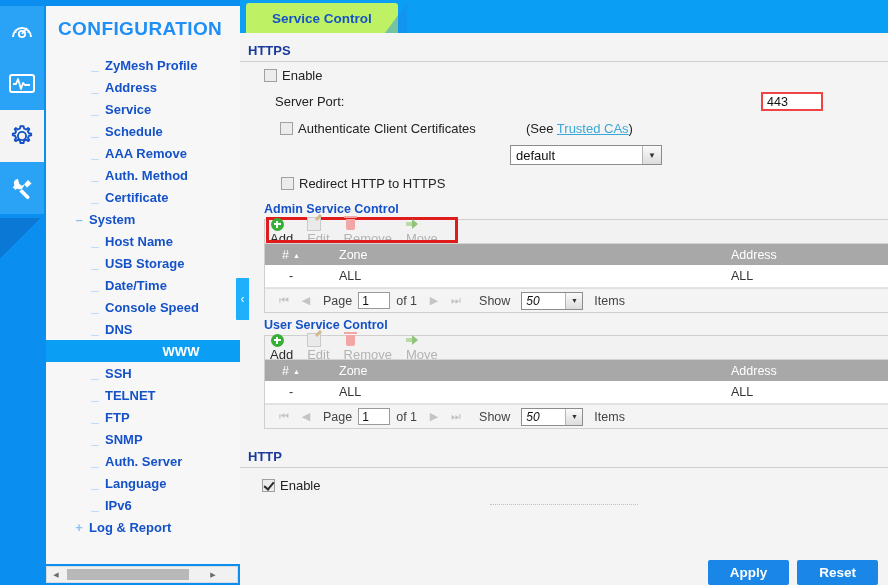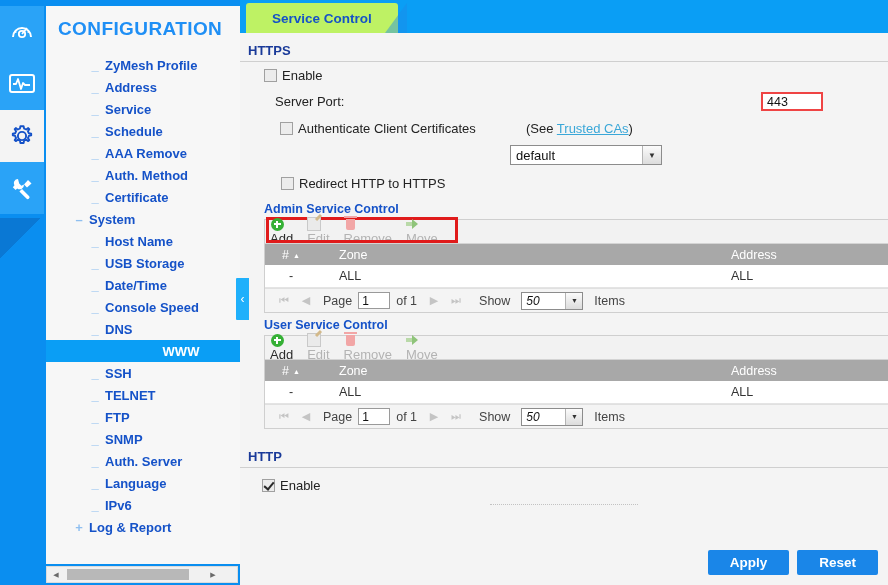--- a/index.html
+++ b/index.html
@@ -488,21 +488,21 @@
     font-size: 7px; color: #333;
   }
 
   .dotted-sep {
     margin: 6px 250px 0 250px;
     border-top: 1px dotted #c2c2c2;
   }
   .btn-bar {
     position: absolute;
     right: 10px;
-    bottom: 10px;
+    bottom: 0;
     display: flex;
     gap: 8px;
   }
   .btn {
     background: #1a86e8;
     color: #ffffff;
     font-size: 13.5px;
     font-weight: bold;
     padding: 5px 22px;
     border: none;

